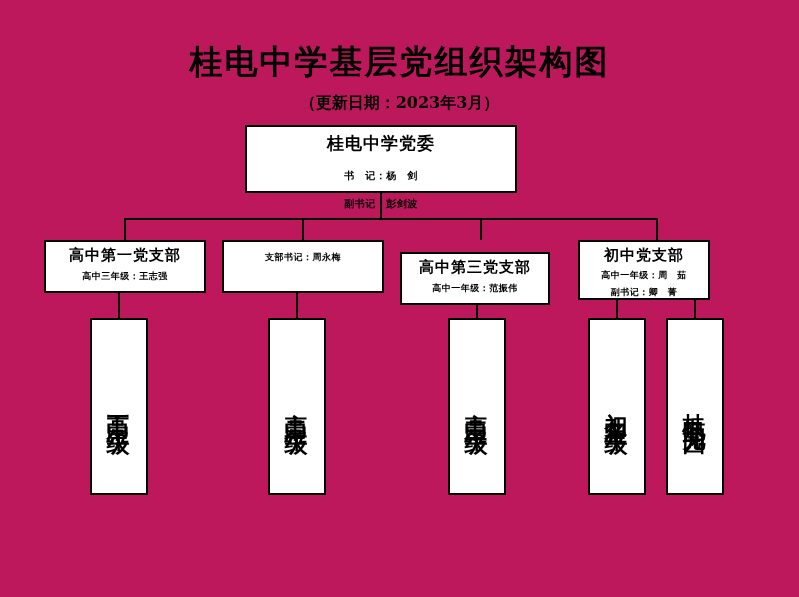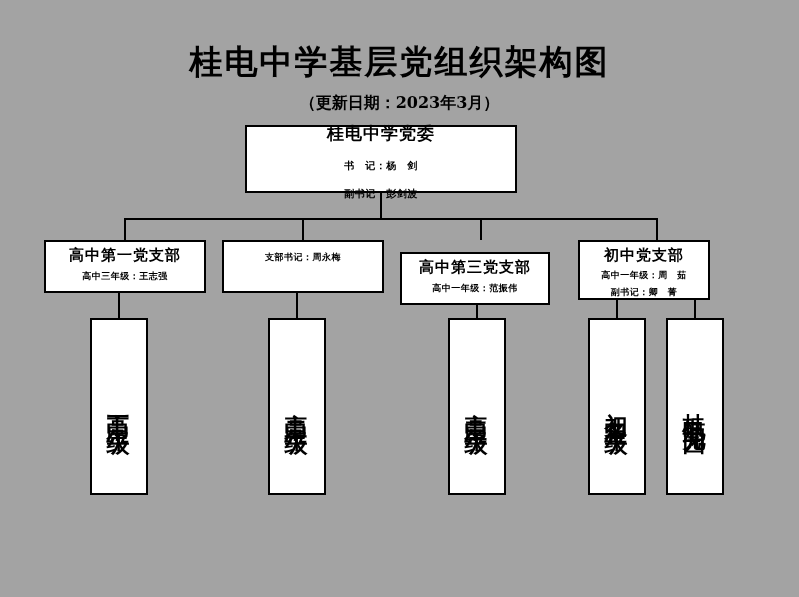--- a/index.html
+++ b/index.html
@@ -8,21 +8,21 @@
     background: #ffffff;
   }
   body {
     font-family: "DejaVu Sans", "Liberation Sans", sans-serif;
     color: #000000;
   }
   #chart-root {
     position: relative;
     width: 799px;
     height: 597px;
-    background: #a3a3a3;
+    background: #be185d;
     overflow: hidden;
   }
 
   
   .chart-title {
     position: absolute;
     left: 0;
     top: 42px;
     width: 799px;
     text-align: center;
@@ -68,21 +68,21 @@
     font-weight: bold;
     white-space: nowrap;
   }
 
   
   #node-root {
     left: 245px;
     top: 125px;
     width: 272px;
     height: 68px;
-    justify-content: center;
+    justify-content: space-between;
     padding-top: 5px;
   }
   #node-root .node-title { font-size: 17px; letter-spacing: 1px; }
   #node-root .node-sub   { font-size: 10px; letter-spacing: 0.5px; margin-top: 14px; line-height: 14px; }
 
   
   .branch {
     height: 53px;
     justify-content: flex-start;
     padding-top: 4px;

